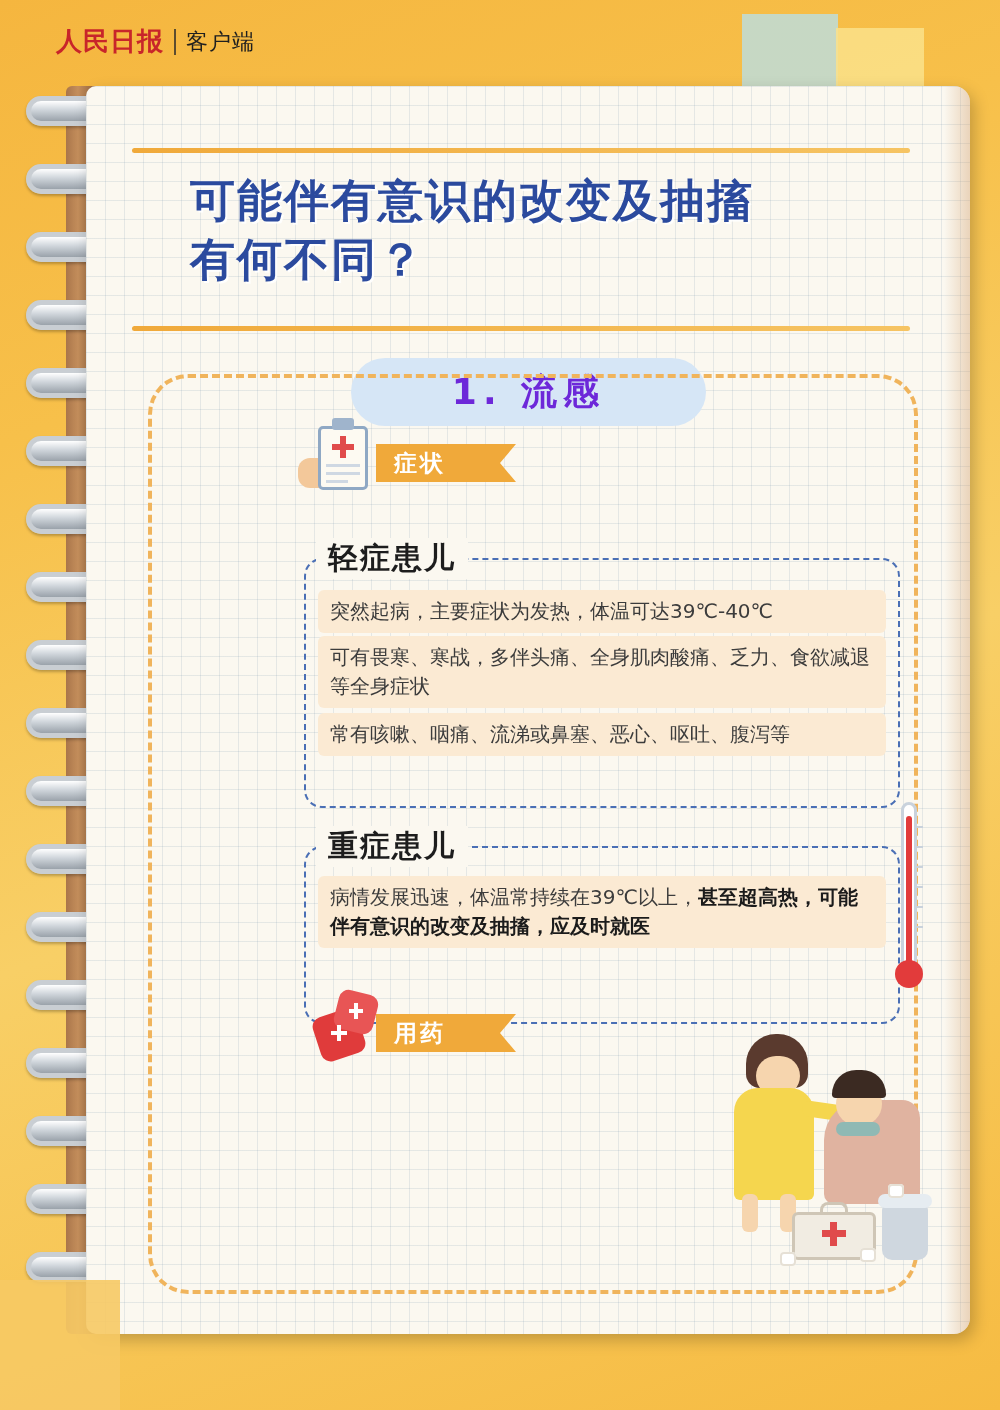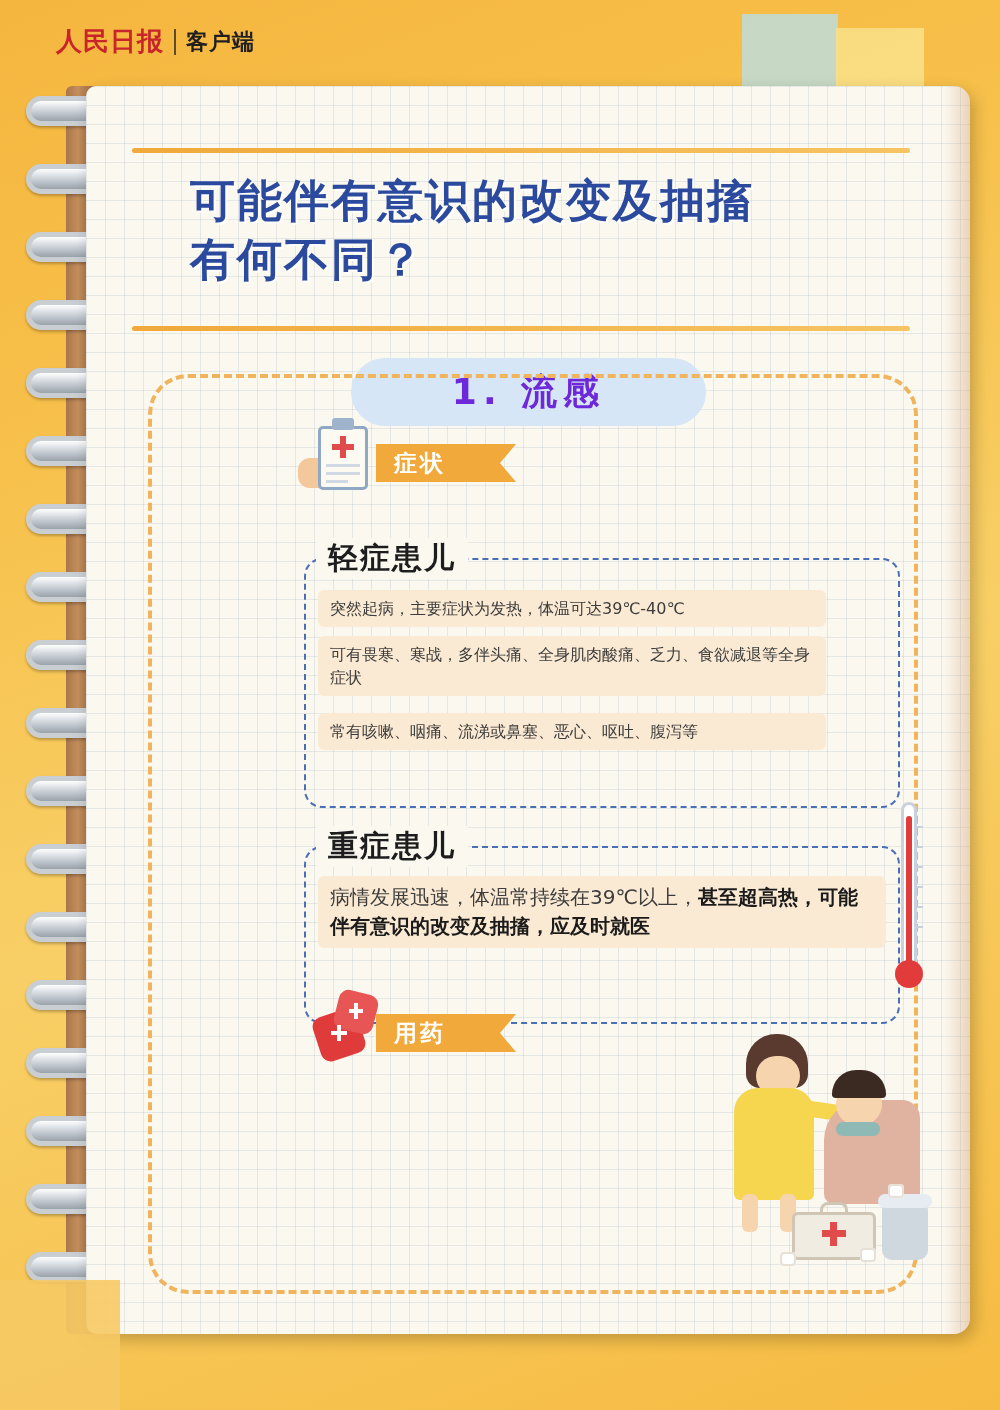--- a/index.html
+++ b/index.html
@@ -22,21 +22,21 @@
   .masthead {
     position: absolute; left: 56px; top: 24px;
     display: flex; align-items: center; gap: 10px;
   }
   .logo-cn {
     font-family: Liberation Serif, serif;
     font-size: 26px; font-weight: bold; color: #c8252a;
     letter-spacing: 1px;
   }
   .logo-div { width: 2px; height: 26px; background: #2a2a2a; opacity: .75; }
-  .logo-app { font-size: 22px; color: #1f1f1f; font-weight: bold; letter-spacing: 1px; }
+  .logo-app { font-size: 22px; color: #1f1f1f; font-weight: normal; letter-spacing: 1px; }
 
   
   .binding {
     position: absolute; left: 8px; top: 86px;
     width: 120px; height: 1248px;
   }
   .spine {
     position: absolute; left: 58px; top: 0; width: 34px; height: 100%;
     background: linear-gradient(90deg,#a9754a 0%, #c58f5c 35%, #8a5b36 100%);
     border-radius: 6px;
@@ -181,25 +181,25 @@
     font-family: "DejaVu Sans", sans-serif;
     font-size: 30px; font-weight: bold; color: #1d1d1d;
     background: #fbf8f0; padding: 0 12px;
     letter-spacing: 2px;
   }
   .st1 { left: 230px; top: 452px; }
   .st2 { left: 230px; top: 740px; }
 
   .band {
     position: absolute; left: 232px;
-    width: 508px;
+    width: 568px;
     background: #fbead3;
     border-radius: 6px;
     padding: 7px 12px;
-    font-size: 16px; color: #3c3c3c; line-height: 1.45;
+    font-size: 20px; color: #3c3c3c; line-height: 1.45;
     font-family: "DejaVu Sans", sans-serif;
   }
   .b1 { top: 504px; }
   .b2 { top: 550px; }
   .b3 { top: 627px; }
   .b4 { top: 790px; width: 568px; font-size: 20px; }
   .b4 b { color: #1b1b1b; }
 
   
   .thermo { position: absolute; left: 806px; top: 716px; width: 34px; height: 212px; }

